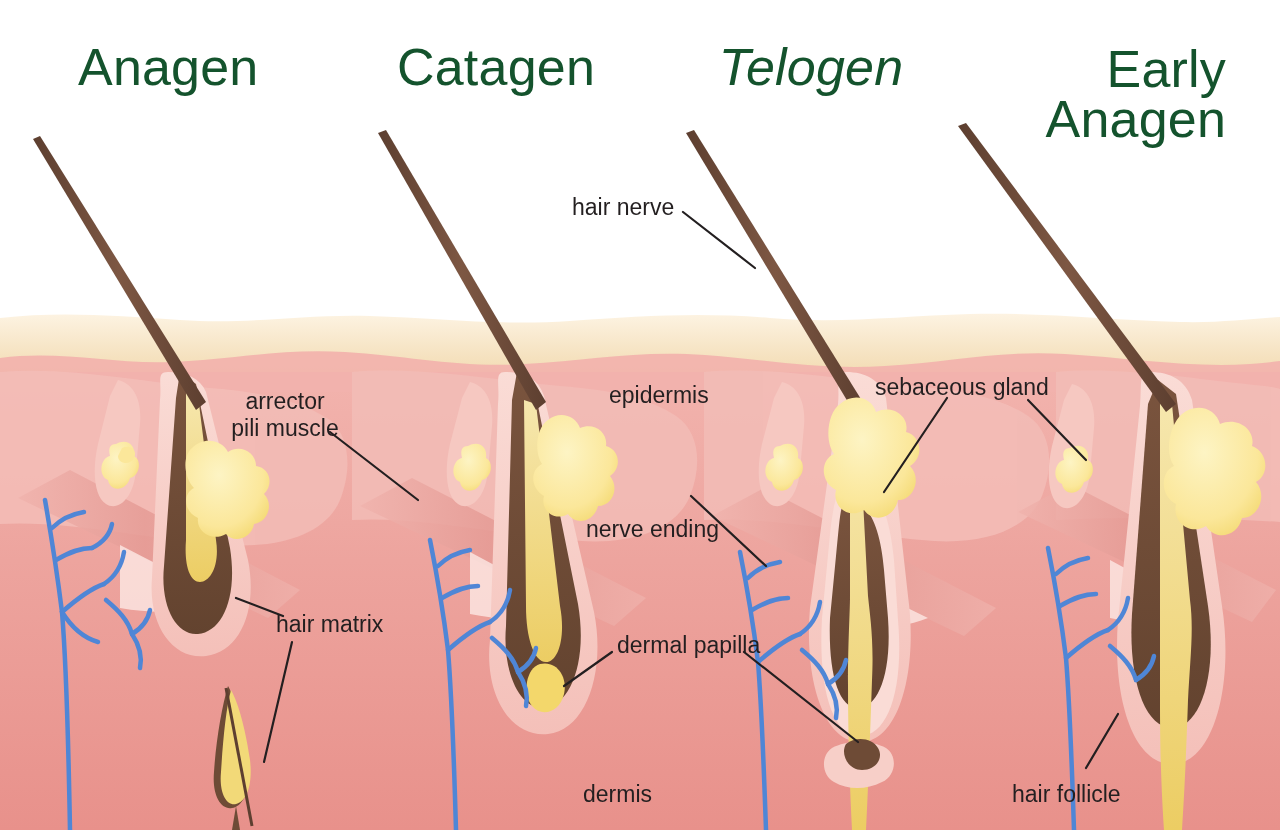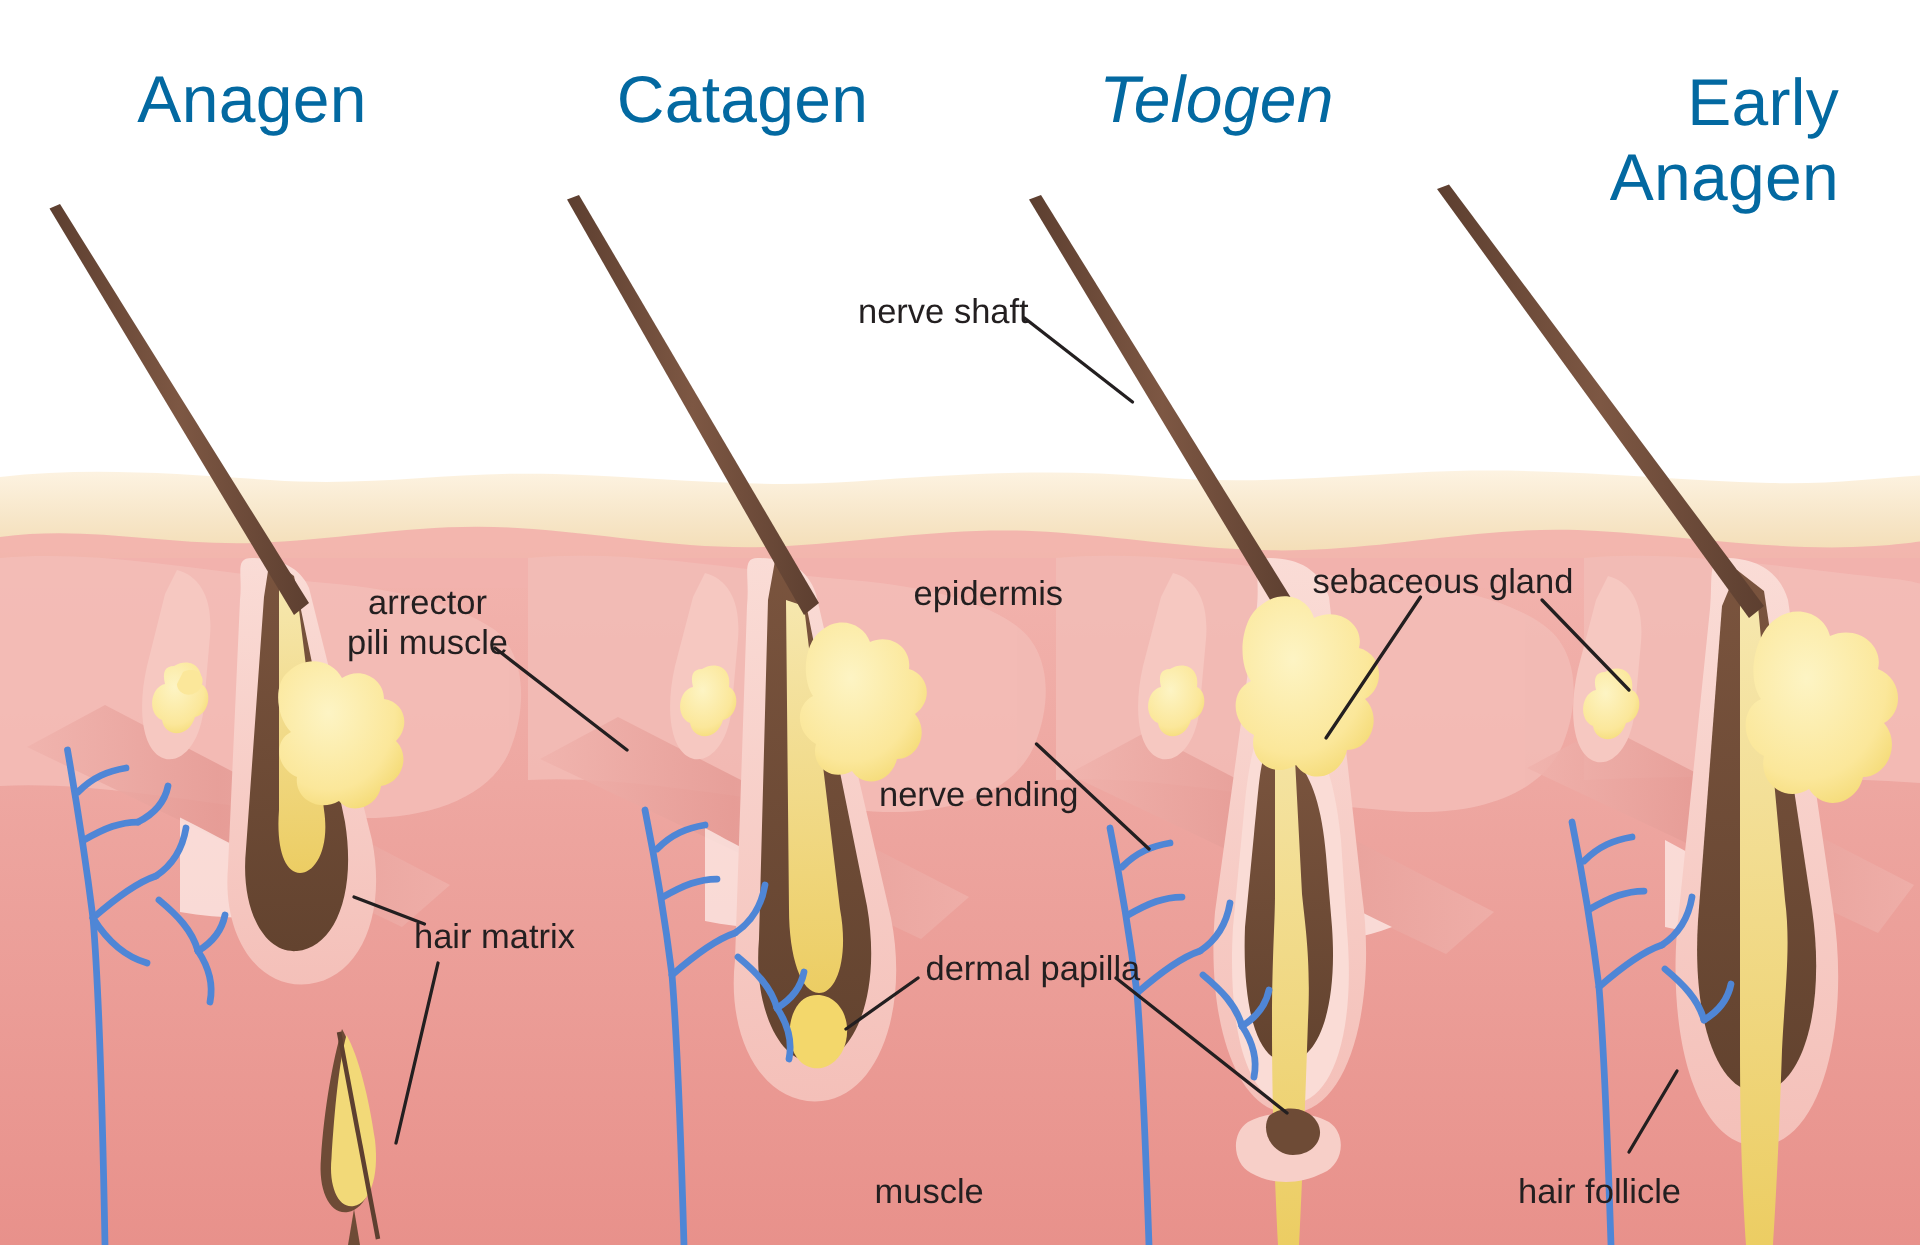--- a/index.html
+++ b/index.html
@@ -2,21 +2,21 @@
 <html><head>
 <meta charset="utf-8">
 <title>Hair Growth Cycle Diagram</title>
 <style>
   html,body{margin:0;padding:0;background:#ffffff;}
   body{width:1280px;height:830px;overflow:hidden;
        font-family:"Liberation Sans","DejaVu Sans",sans-serif;}
   #stage{position:relative;width:1280px;height:830px;background:#fff;}
   #stage svg{position:absolute;top:0;left:0;}
   .phase-title{
-    position:absolute;color:#0369a1;font-size:44px;line-height:50px;
+    position:absolute;color:#14532d;font-size:52px;line-height:50px;
     font-weight:400;letter-spacing:.2px;text-align:center;white-space:nowrap;
     font-family:"Liberation Sans","DejaVu Sans",sans-serif;
   }
   .anno{
     position:absolute;color:#231f20;font-size:23px;line-height:27px;
     white-space:nowrap;font-family:"Liberation Sans","DejaVu Sans",sans-serif;
   }
   .anno.two{white-space:normal;text-align:center;}
 </style>
 </head>
@@ -313,34 +313,34 @@
 
   <div class="phase-title" style="left:397px;top:42px;width:196px;">Catagen</div>
 
   <div class="phase-title" style="left:718px;top:42px;width:186px;font-style:italic;">Telogen</div>
 
   <div class="phase-title" style="left:1036px;top:44px;width:190px;text-align:right;">
     <span>Early</span><br>
     <span>Anagen</span>
   </div>
 
-  <div class="anno" style="left:572px;top:194px;">nerve shaft</div>
+  <div class="anno" style="left:572px;top:194px;">hair nerve</div>
 
   <div class="anno two" style="left:220px;top:388px;width:130px;">
     <span>arrector</span><br>
     <span>pili muscle</span>
   </div>
 
   <div class="anno" style="left:609px;top:382px;">epidermis</div>
 
   <div class="anno" style="left:875px;top:374px;">sebaceous gland</div>
 
   <div class="anno" style="left:586px;top:478px;margin-top:38px;">nerve ending</div>
 
   <div class="anno" style="left:276px;top:611px;">hair matrix</div>
 
   <div class="anno" style="left:617px;top:632px;">dermal papilla</div>
 
-  <div class="anno" style="left:583px;top:781px;">muscle</div>
+  <div class="anno" style="left:583px;top:781px;">dermis</div>
 
   <div class="anno" style="left:1012px;top:781px;">hair follicle</div>
 
 </div>
 
 </body></html>

